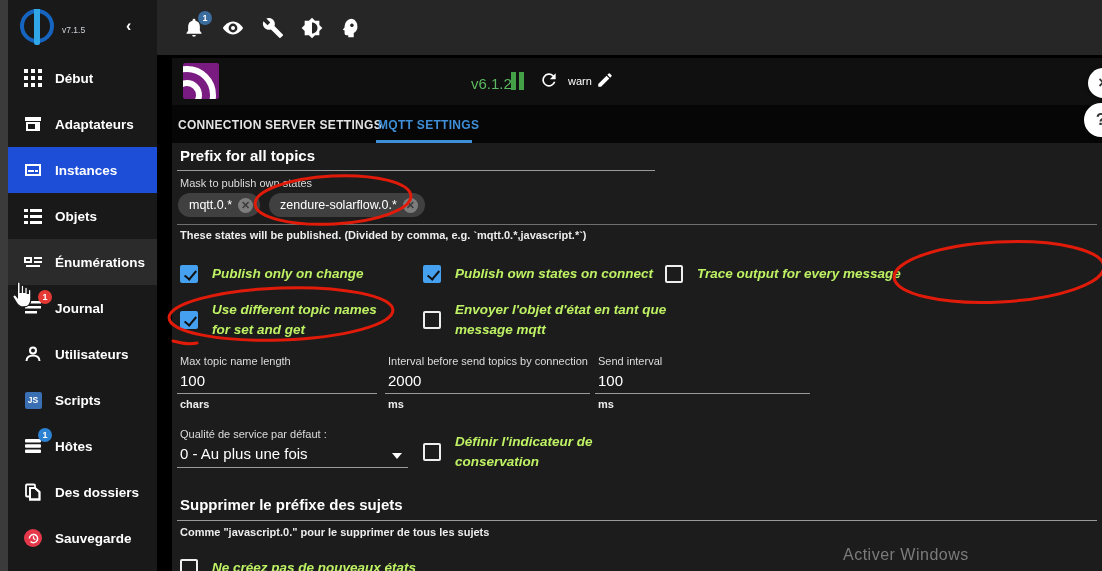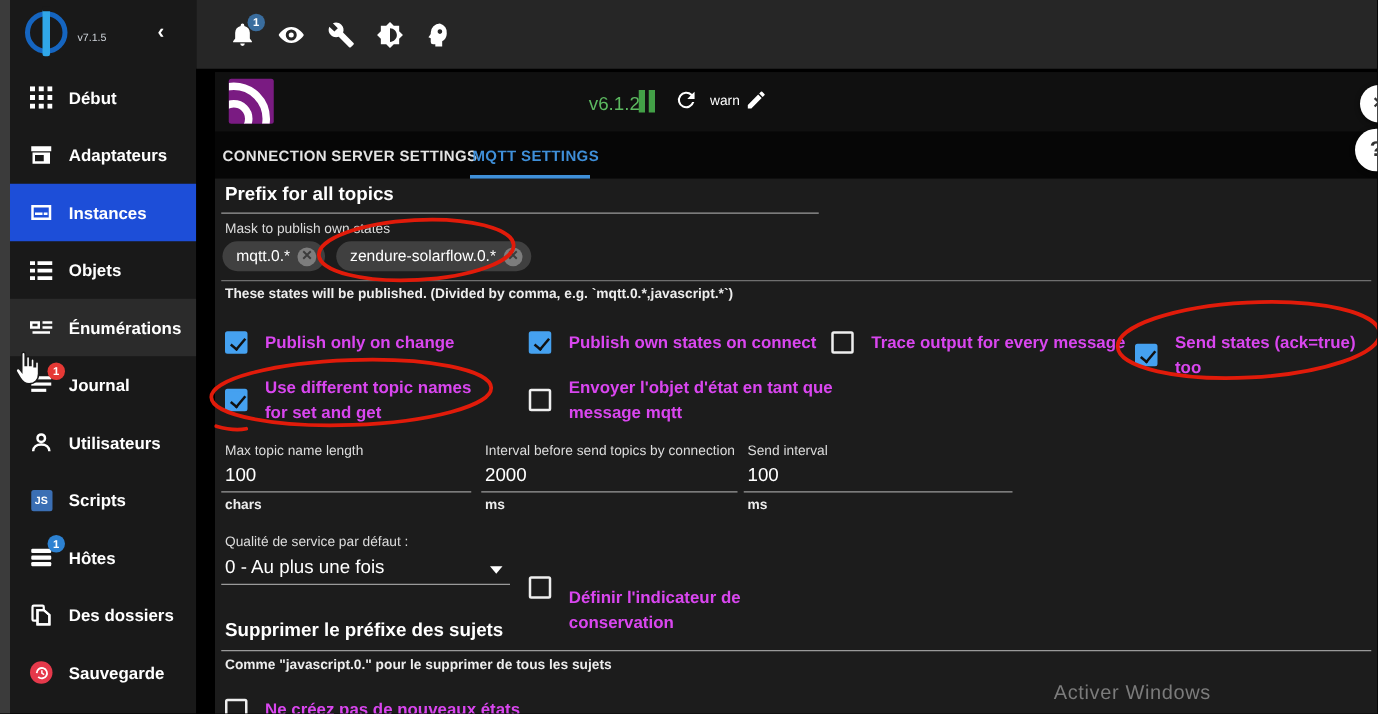--- a/index.html
+++ b/index.html
@@ -62,21 +62,21 @@
 
   .chips-row { position:absolute; left:6px; top:50px; display:flex; gap:9px;justify-content:center; }
   .chip { height:24px; background:#404040; border-radius:12px; display:flex; align-items:center; padding:0 7px 0 11px; font-size:12.5px; color:#fff; cursor:default; }
   .chip-del { width:15px; height:15px; margin-left:6px; border-radius:50%; background:#7d7d7d; color:#3c3c3c; font-size:11px; font-weight:bold; display:flex; align-items:center; justify-content:center; cursor:pointer; line-height:1; }
 
   .cb-zone { position:absolute; left:8px; top:118px; width:914px; height:90px; }
   .cb-item { position:absolute; display:flex; align-items:center; cursor:pointer; }
   .cbox { width:18px; height:18px; border:2px solid #eee; border-radius:2px; flex:0 0 18px; position:relative; }
   .cb-item.checked .cbox { background:#45a1f0; border-color:#45a1f0; }
   .cb-item.checked .cbox:after { content:""; position:absolute; left:5px; top:1px; width:5px; height:10px; border:solid #111; border-width:0 2.5px 2.5px 0; transform:rotate(40deg); }
-  .cb-text { margin-left:14px; font-size:13.5px; font-weight:600; color:#d946ef; line-height:1.45; }
+  .cb-text { margin-left:14px; font-size:13.5px; font-weight:600; color:#bef264; line-height:1.45;font-style:italic; }
 
   .fields-row { position:absolute; left:8px; top:210px; width:914px; height:60px; }
   .field { position:absolute; top:0; }
   .f-label { position:absolute; top:2px; font-size:11px; color:#dcdcdc; white-space:nowrap; }
   .f-value { position:absolute; top:19px; font-size:15px; color:#fff; }
   .f-line { position:absolute; top:40px; height:1px; background:#9a9a9a; left:-3px; }
   .f-unit { position:absolute; top:45px; font-size:11px; font-weight:bold; color:#ededed; }
 
   .qos-row { position:absolute; left:8px; top:285px; width:914px; height:60px; }
   .qos-select { position:absolute; left:0; top:0; width:228px; cursor:pointer; }
@@ -352,24 +352,20 @@
             <span class="cb-text">Publish only on change</span>
           </div>
           <div class="cb-item checked" style="left:243px; top:3px;">
             <span class="cbox"></span>
             <span class="cb-text">Publish own states on connect</span>
           </div>
           <div class="cb-item" style="left:485px; top:3px;">
             <span class="cbox"></span>
             <span class="cb-text">Trace output for every message</span>
           </div>
-          <div class="cb-item checked" style="left:728px; top:3px;">
-            <span class="cbox"></span>
-            <span class="cb-text">Send states (ack=true) too</span>
-          </div>
           <div class="cb-item checked" style="left:0; top:39px;">
             <span class="cbox"></span>
             <span class="cb-text" style="width:185px;">Use different topic names for set and get</span>
           </div>
           <div class="cb-item" style="left:243px; top:39px;">
             <span class="cbox"></span>
             <span class="cb-text" style="width:218px;">Envoyer l'objet d'état en tant que message mqtt</span>
           </div>
         </div>
 
@@ -396,21 +392,21 @@
 
         <div class="qos-row">
           <div class="qos-select">
             <span class="f-label" style="top:0;">Qualité de service par défaut :</span>
             <span class="f-value" style="top:17px;">0 - Au plus une fois</span>
             <span class="qos-arrow"></span>
             <span class="f-line" style="top:39px; width:231px;"></span>
           </div>
           <div class="cb-item" style="left:243px; top:4px;">
             <span class="cbox"></span>
-            <span class="cb-text" style="width:190px;margin-top:36px;">Définir l'indicateur de conservation</span>
+            <span class="cb-text" style="width:190px;">Définir l'indicateur de conservation</span>
           </div>
         </div>
 
         <div class="sec-label" style="top:353px;">Supprimer le préfixe des sujets</div>
         <div class="hr" style="left:5px; top:377px; width:920px;"></div>
         <div class="helper" style="top:383px;">Comme "javascript.0." pour le supprimer de tous les sujets</div>
 
         <div class="cb-item" style="left:8px; top:415px; position:absolute;">
           <span class="cbox"></span>
           <span class="cb-text">Ne créez pas de nouveaux états</span>

